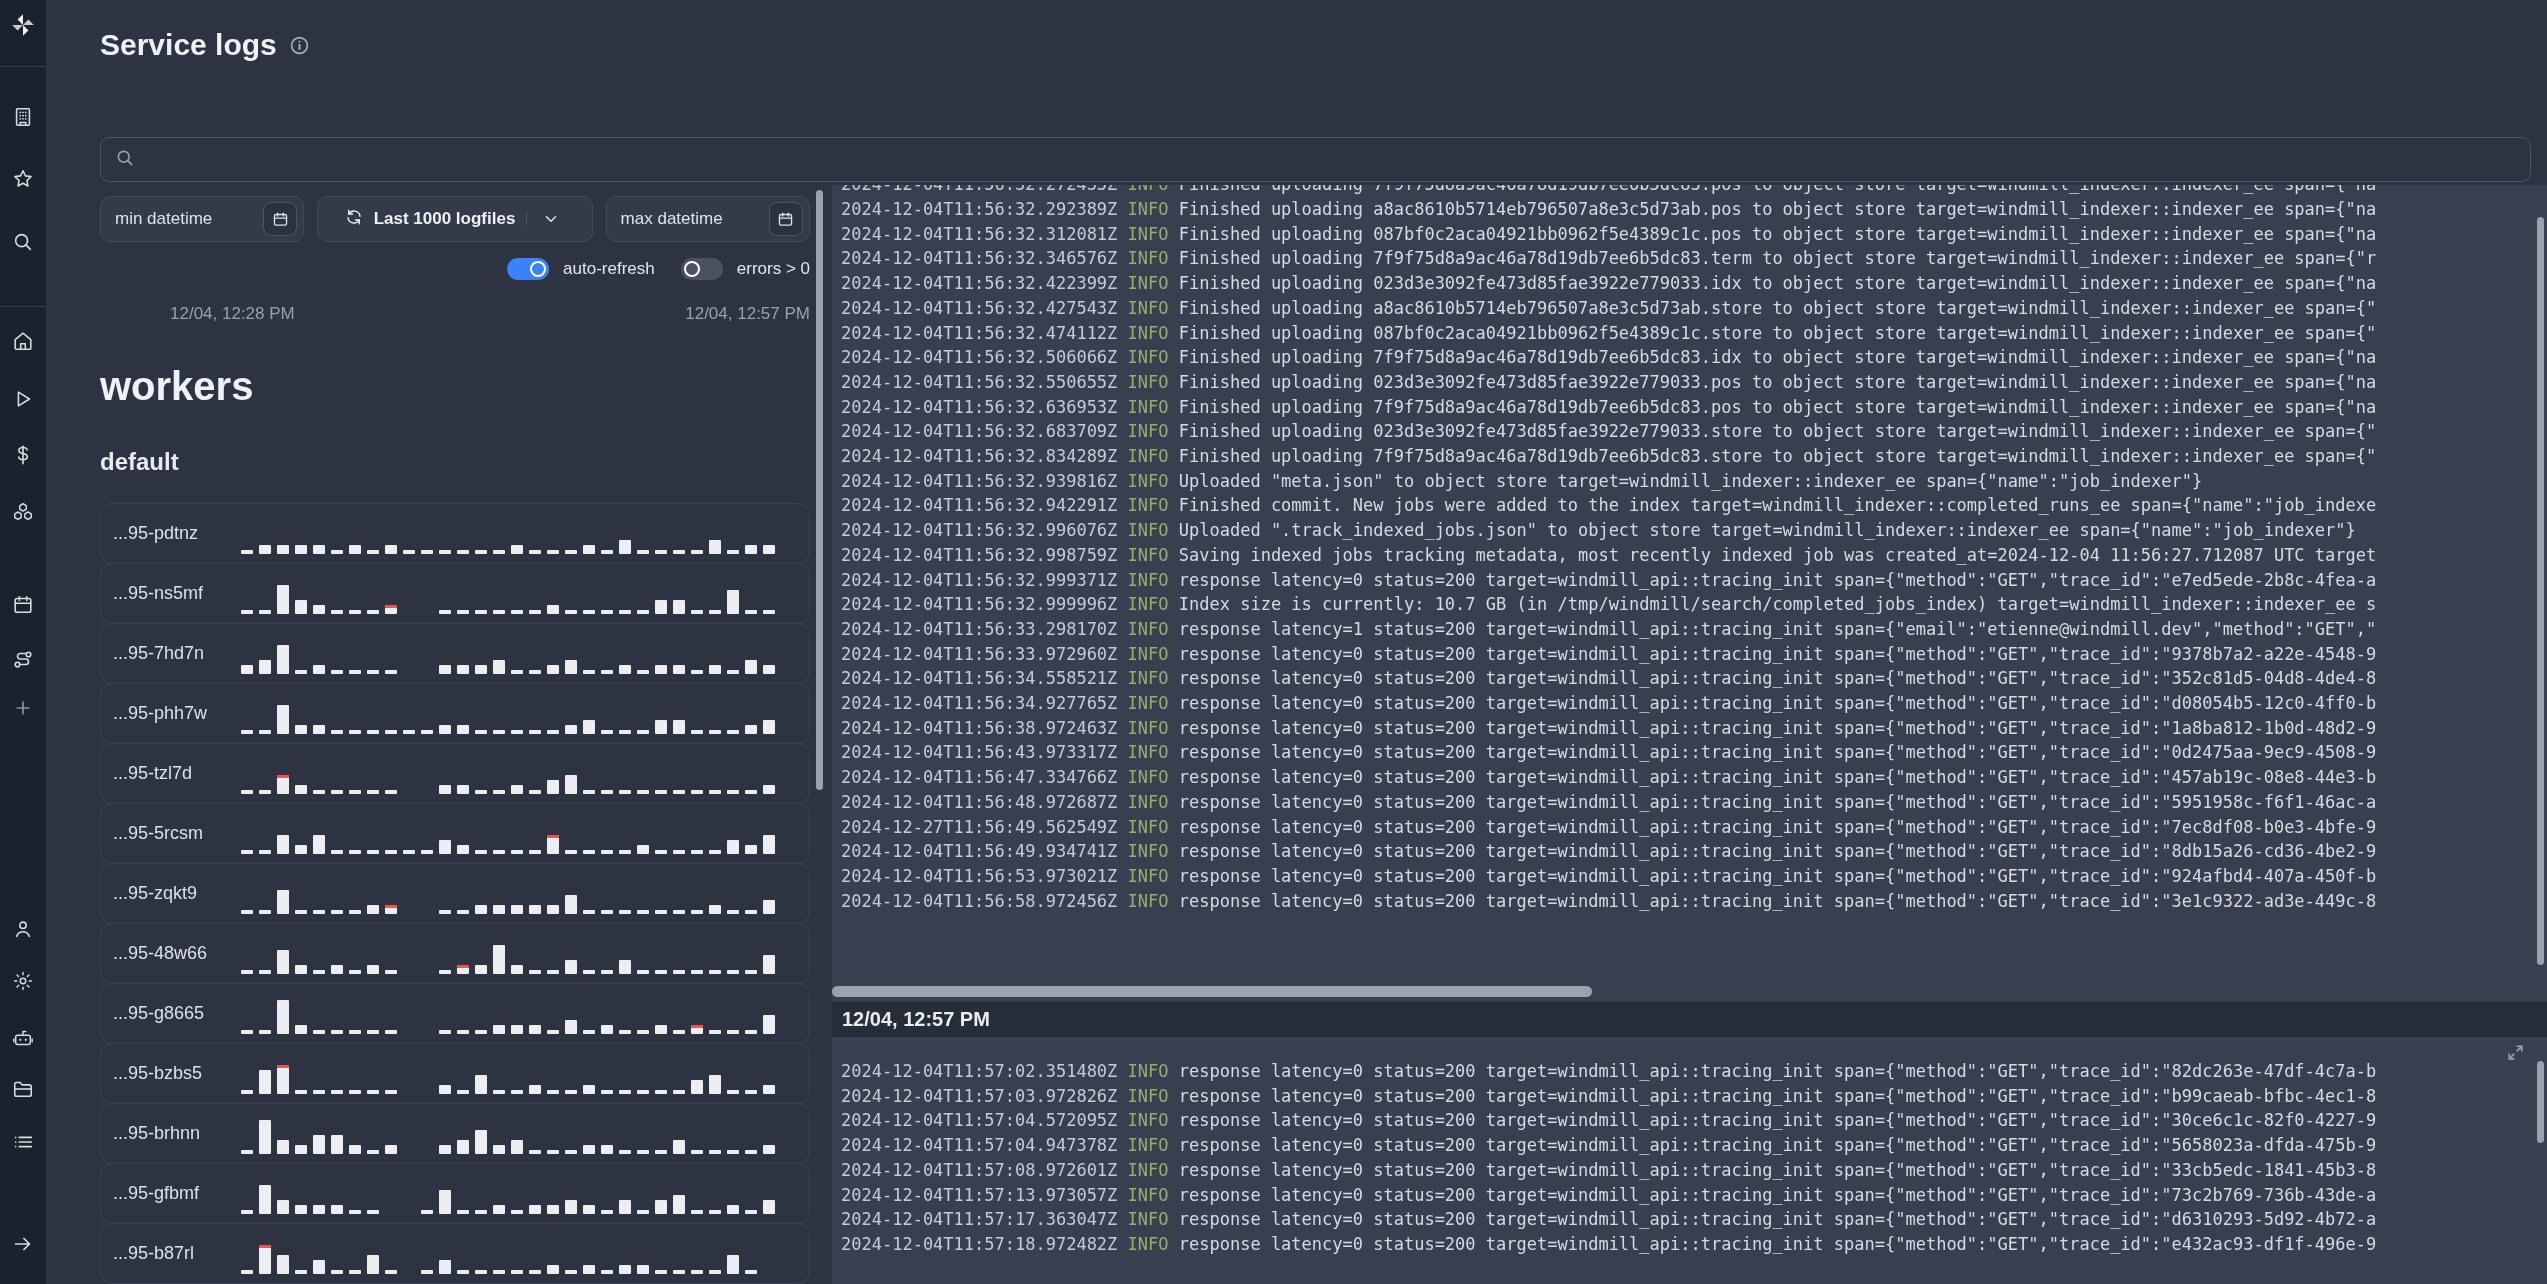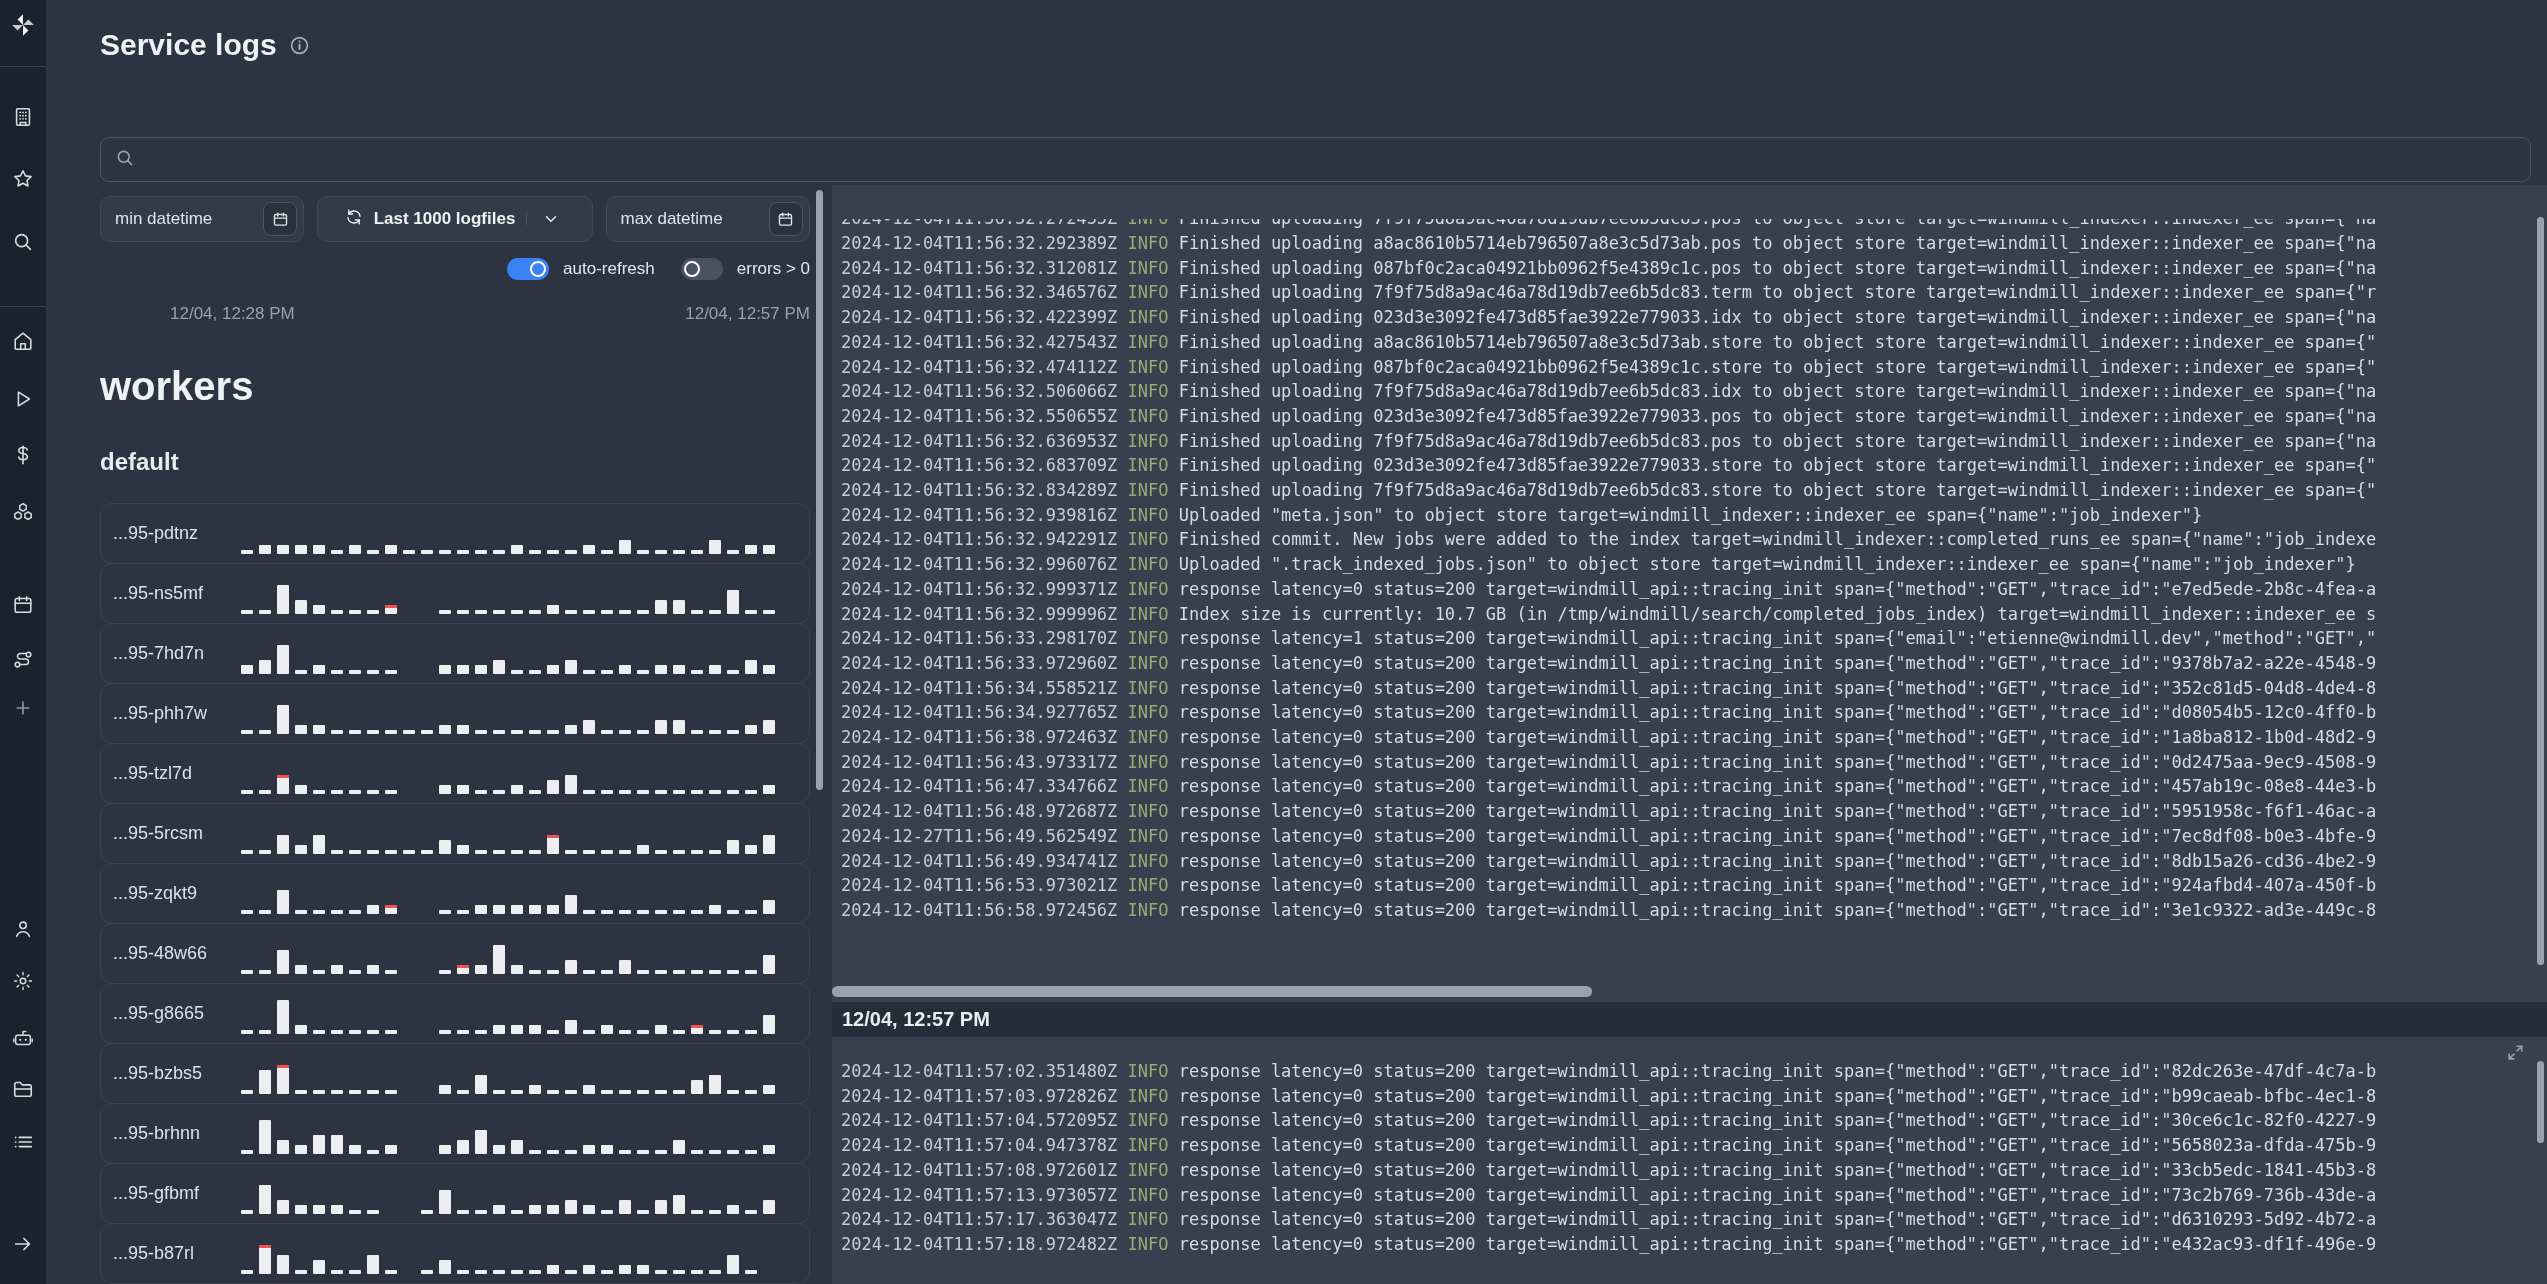--- a/index.html
+++ b/index.html
@@ -56,21 +56,21 @@
   .bar { width:12px; background:#eceef1; border-radius:1px; position:relative; flex:none; }
   .bar.gap { background:transparent; }
   .bar .cap { position:absolute; top:0; left:0; right:0; height:3px; background:#ef5350; }
 
   .vsb-left { position:absolute; left:770px; top:190px; width:7px; height:600px; border-radius:4px; background:#9aa2ae; }
 
   
   .logpanel { position:absolute; left:786px; top:185px; right:0; bottom:0; background:#384050; }
   .notice { height:27px; background:#272d38; display:flex; align-items:center; justify-content:center;
             color:#959ead; font-size:17px; }
-  .lines { padding-left:9px;margin-top:34px; }
+  .lines { padding-left:9px; }
   .line { white-space:pre; overflow:hidden; font-family:"DejaVu Sans Mono",monospace; font-size:17px; line-height:24.7px; }
   .line .ts  { color:#c6ccd7; }
   .line .lvl { color:#9aaa72; }
   .line .msg { color:#d6dae2; }
   .partial { height:12px; overflow:hidden; }
   .partial .line { margin-top:-13px; }
 
   .hsb { position:absolute; left:0; top:801px; width:760px; height:11px; border-radius:6px; background:#9aa2ae; }
   .divbar { position:absolute; left:0; right:0; top:817px; height:35px; background:#272d38;
             display:flex; align-items:center; padding-left:10px; font-size:20px; font-weight:700; color:#e9edf2; }
@@ -766,20 +766,21 @@
         <div class="line"><span class="ts">2024-12-04T11:56:32.427543Z </span><span class="lvl">INFO </span><span class="msg">Finished uploading a8ac8610b5714eb796507a8e3c5d73ab.store to object store target=windmill_indexer::indexer_ee span={"</span></div>
         <div class="line"><span class="ts">2024-12-04T11:56:32.474112Z </span><span class="lvl">INFO </span><span class="msg">Finished uploading 087bf0c2aca04921bb0962f5e4389c1c.store to object store target=windmill_indexer::indexer_ee span={"</span></div>
         <div class="line"><span class="ts">2024-12-04T11:56:32.506066Z </span><span class="lvl">INFO </span><span class="msg">Finished uploading 7f9f75d8a9ac46a78d19db7ee6b5dc83.idx to object store target=windmill_indexer::indexer_ee span={"na</span></div>
         <div class="line"><span class="ts">2024-12-04T11:56:32.550655Z </span><span class="lvl">INFO </span><span class="msg">Finished uploading 023d3e3092fe473d85fae3922e779033.pos to object store target=windmill_indexer::indexer_ee span={"na</span></div>
         <div class="line"><span class="ts">2024-12-04T11:56:32.636953Z </span><span class="lvl">INFO </span><span class="msg">Finished uploading 7f9f75d8a9ac46a78d19db7ee6b5dc83.pos to object store target=windmill_indexer::indexer_ee span={"na</span></div>
         <div class="line"><span class="ts">2024-12-04T11:56:32.683709Z </span><span class="lvl">INFO </span><span class="msg">Finished uploading 023d3e3092fe473d85fae3922e779033.store to object store target=windmill_indexer::indexer_ee span={"</span></div>
         <div class="line"><span class="ts">2024-12-04T11:56:32.834289Z </span><span class="lvl">INFO </span><span class="msg">Finished uploading 7f9f75d8a9ac46a78d19db7ee6b5dc83.store to object store target=windmill_indexer::indexer_ee span={"</span></div>
         <div class="line"><span class="ts">2024-12-04T11:56:32.939816Z </span><span class="lvl">INFO </span><span class="msg">Uploaded "meta.json" to object store target=windmill_indexer::indexer_ee span={"name":"job_indexer"}</span></div>
         <div class="line"><span class="ts">2024-12-04T11:56:32.942291Z </span><span class="lvl">INFO </span><span class="msg">Finished commit. New jobs were added to the index target=windmill_indexer::completed_runs_ee span={"name":"job_indexe</span></div>
         <div class="line"><span class="ts">2024-12-04T11:56:32.996076Z </span><span class="lvl">INFO </span><span class="msg">Uploaded ".track_indexed_jobs.json" to object store target=windmill_indexer::indexer_ee span={"name":"job_indexer"}</span></div>
+        <div class="line"><span class="ts">2024-12-04T11:56:32.998759Z </span><span class="lvl">INFO </span><span class="msg">Saving indexed jobs tracking metadata, most recently indexed job was created_at=2024-12-04 11:56:27.712087 UTC target</span></div>
         <div class="line"><span class="ts">2024-12-04T11:56:32.999371Z </span><span class="lvl">INFO </span><span class="msg">response latency=0 status=200 target=windmill_api::tracing_init span={"method":"GET","trace_id":"e7ed5ede-2b8c-4fea-a</span></div>
         <div class="line"><span class="ts">2024-12-04T11:56:32.999996Z </span><span class="lvl">INFO </span><span class="msg">Index size is currently: 10.7 GB (in /tmp/windmill/search/completed_jobs_index) target=windmill_indexer::indexer_ee s</span></div>
         <div class="line"><span class="ts">2024-12-04T11:56:33.298170Z </span><span class="lvl">INFO </span><span class="msg">response latency=1 status=200 target=windmill_api::tracing_init span={"email":"etienne@windmill.dev","method":"GET","</span></div>
         <div class="line"><span class="ts">2024-12-04T11:56:33.972960Z </span><span class="lvl">INFO </span><span class="msg">response latency=0 status=200 target=windmill_api::tracing_init span={"method":"GET","trace_id":"9378b7a2-a22e-4548-9</span></div>
         <div class="line"><span class="ts">2024-12-04T11:56:34.558521Z </span><span class="lvl">INFO </span><span class="msg">response latency=0 status=200 target=windmill_api::tracing_init span={"method":"GET","trace_id":"352c81d5-04d8-4de4-8</span></div>
         <div class="line"><span class="ts">2024-12-04T11:56:34.927765Z </span><span class="lvl">INFO </span><span class="msg">response latency=0 status=200 target=windmill_api::tracing_init span={"method":"GET","trace_id":"d08054b5-12c0-4ff0-b</span></div>
         <div class="line"><span class="ts">2024-12-04T11:56:38.972463Z </span><span class="lvl">INFO </span><span class="msg">response latency=0 status=200 target=windmill_api::tracing_init span={"method":"GET","trace_id":"1a8ba812-1b0d-48d2-9</span></div>
         <div class="line"><span class="ts">2024-12-04T11:56:43.973317Z </span><span class="lvl">INFO </span><span class="msg">response latency=0 status=200 target=windmill_api::tracing_init span={"method":"GET","trace_id":"0d2475aa-9ec9-4508-9</span></div>
         <div class="line"><span class="ts">2024-12-04T11:56:47.334766Z </span><span class="lvl">INFO </span><span class="msg">response latency=0 status=200 target=windmill_api::tracing_init span={"method":"GET","trace_id":"457ab19c-08e8-44e3-b</span></div>
         <div class="line"><span class="ts">2024-12-04T11:56:48.972687Z </span><span class="lvl">INFO </span><span class="msg">response latency=0 status=200 target=windmill_api::tracing_init span={"method":"GET","trace_id":"5951958c-f6f1-46ac-a</span></div>

